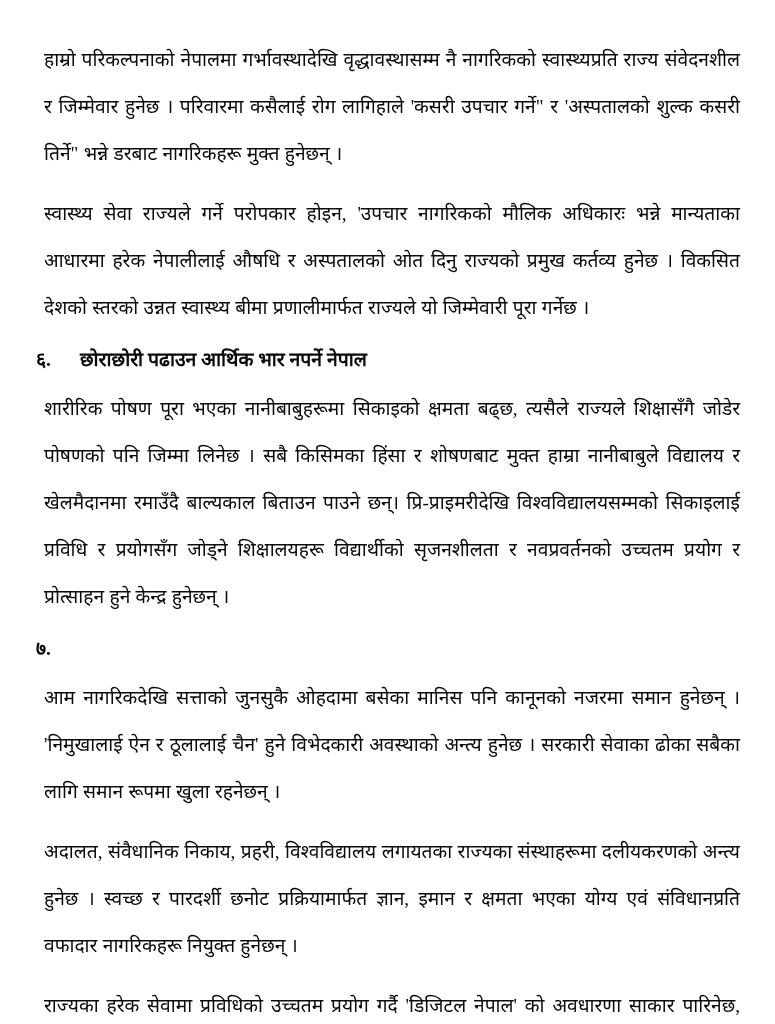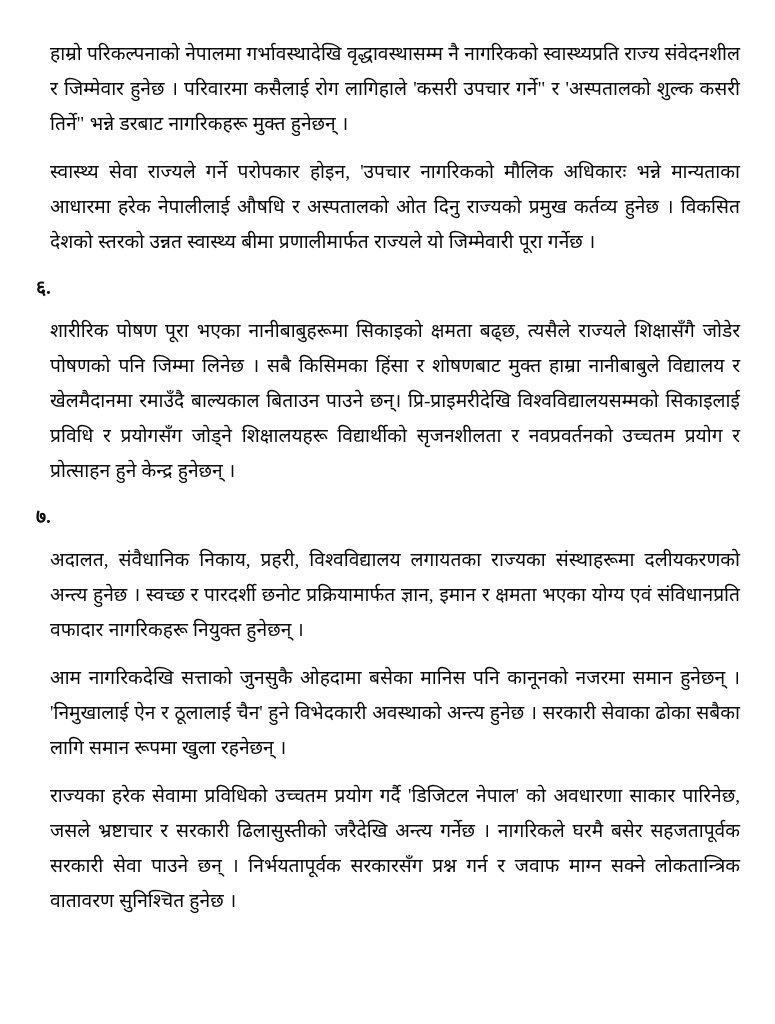--- a/index.html
+++ b/index.html
@@ -19,23 +19,23 @@
     width: 775px;
     height: 1024px;
     background: #ffffff;
     box-sizing: border-box;
     padding: 36px 35px 0 36px;
   }
   .content {
     width: 704px;
   }
   .para {
-    margin: 0 0 13px 14px;
+    margin: 0 0 13px 8px;
     font-size: 19.2px;
-    line-height: 35px;
+    line-height: 47px;
     text-align: justify;
     text-justify: inter-word;
     letter-spacing: 0px;
     word-spacing: 0.5px;
     font-weight: 400;
     text-rendering: optimizeLegibility;
   }
   .para:last-child { margin-bottom: 0; }
 
   .heading {
@@ -62,30 +62,31 @@
 
 <div class="page">
   <div class="content">
 
     <p class="para">हाम्रो परिकल्पनाको नेपालमा गर्भावस्थादेखि वृद्धावस्थासम्म नै नागरिकको स्वास्थ्यप्रति राज्य संवेदनशील र जिम्मेवार हुनेछ । परिवारमा कसैलाई रोग लागिहाले 'कसरी उपचार गर्ने" र 'अस्पतालको शुल्क कसरी तिर्ने" भन्ने डरबाट नागरिकहरू मुक्त हुनेछन् ।</p>
 
     <p class="para">स्वास्थ्य सेवा राज्यले गर्ने परोपकार होइन, 'उपचार नागरिकको मौलिक अधिकारः भन्ने मान्यताका आधारमा हरेक नेपालीलाई औषधि र अस्पतालको ओत दिनु राज्यको प्रमुख कर्तव्य हुनेछ । विकसित देशको स्तरको उन्नत स्वास्थ्य बीमा प्रणालीमार्फत राज्यले यो जिम्मेवारी पूरा गर्नेछ ।</p>
 
     <div class="heading">
       <span class="num">६.</span>
+      <span class="htext">छोराछोरी पढाउन आर्थिक भार नपर्ने नेपाल</span>
     </div>
 
 
     <p class="para">शारीरिक पोषण पूरा भएका नानीबाबुहरूमा सिकाइको क्षमता बढ्छ, त्यसैले राज्यले शिक्षासँगै जोडेर पोषणको पनि जिम्मा लिनेछ । सबै किसिमका हिंसा र शोषणबाट मुक्त हाम्रा नानीबाबुले विद्यालय र खेलमैदानमा रमाउँदै बाल्यकाल बिताउन पाउने छन्। प्रि-प्राइमरीदेखि विश्वविद्यालयसम्मको सिकाइलाई प्रविधि र प्रयोगसँग जोड्ने शिक्षालयहरू विद्यार्थीको सृजनशीलता र नवप्रवर्तनको उच्चतम प्रयोग र प्रोत्साहन हुने केन्द्र हुनेछन् ।</p>
 
 
     <div class="heading">
       <span class="num">७.</span>
     </div>
 
+    <p class="para">आम नागरिकदेखि सत्ताको जुनसुकै ओहदामा बसेका मानिस पनि कानूनको नजरमा समान हुनेछन् । 'निमुखालाई ऐन र ठूलालाई चैन' हुने विभेदकारी अवस्थाको अन्त्य हुनेछ । सरकारी सेवाका ढोका सबैका लागि समान रूपमा खुला रहनेछन् ।</p>
+
     <p class="para">अदालत, संवैधानिक निकाय, प्रहरी, विश्वविद्यालय लगायतका राज्यका संस्थाहरूमा दलीयकरणको अन्त्य हुनेछ । स्वच्छ र पारदर्शी छनोट प्रक्रियामार्फत ज्ञान, इमान र क्षमता भएका योग्य एवं संविधानप्रति वफादार नागरिकहरू नियुक्त हुनेछन् ।</p>
-
-    <p class="para">आम नागरिकदेखि सत्ताको जुनसुकै ओहदामा बसेका मानिस पनि कानूनको नजरमा समान हुनेछन् । 'निमुखालाई ऐन र ठूलालाई चैन' हुने विभेदकारी अवस्थाको अन्त्य हुनेछ । सरकारी सेवाका ढोका सबैका लागि समान रूपमा खुला रहनेछन् ।</p>
 
     <p class="para">राज्यका हरेक सेवामा प्रविधिको उच्चतम प्रयोग गर्दै 'डिजिटल नेपाल' को अवधारणा साकार पारिनेछ, जसले भ्रष्टाचार र सरकारी ढिलासुस्तीको जरैदेखि अन्त्य गर्नेछ । नागरिकले घरमै बसेर सहजतापूर्वक सरकारी सेवा पाउने छन् । निर्भयतापूर्वक सरकारसँग प्रश्न गर्न र जवाफ माग्न सक्ने लोकतान्त्रिक वातावरण सुनिश्चित हुनेछ ।</p>
 
   </div>
 </div>
 
 </body></html>

